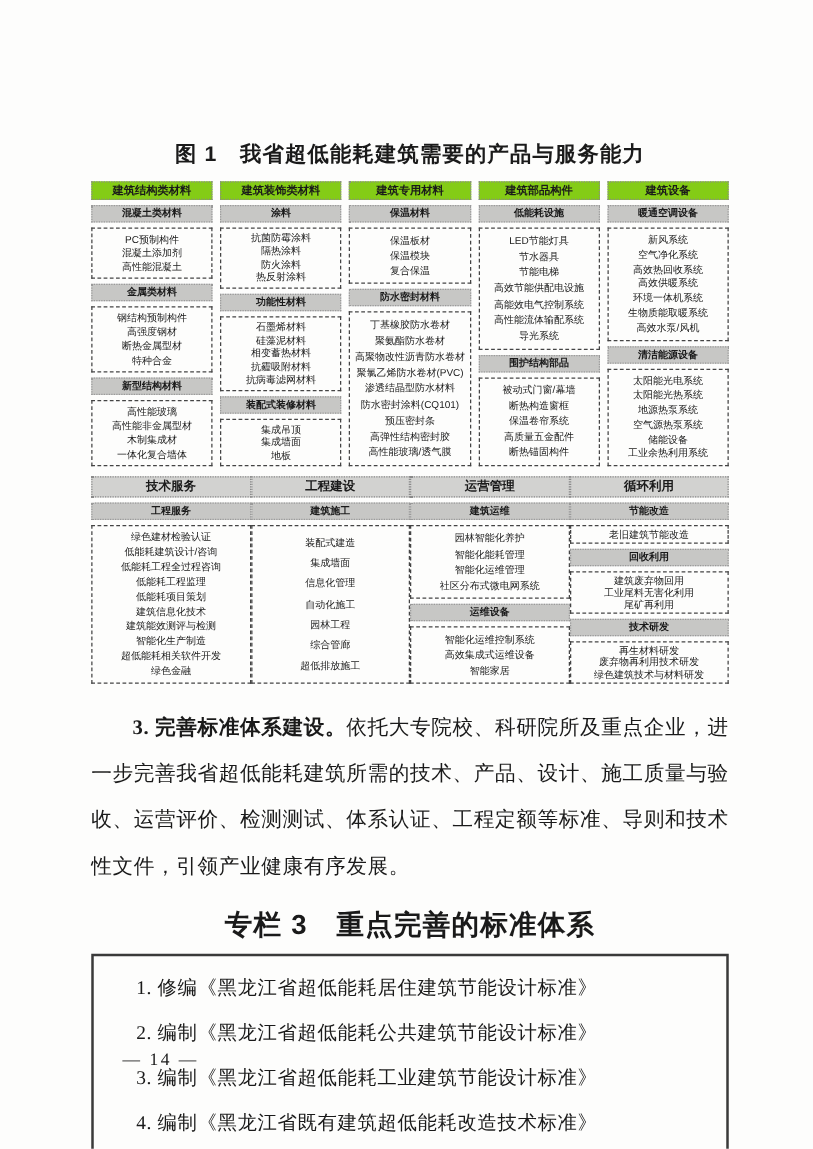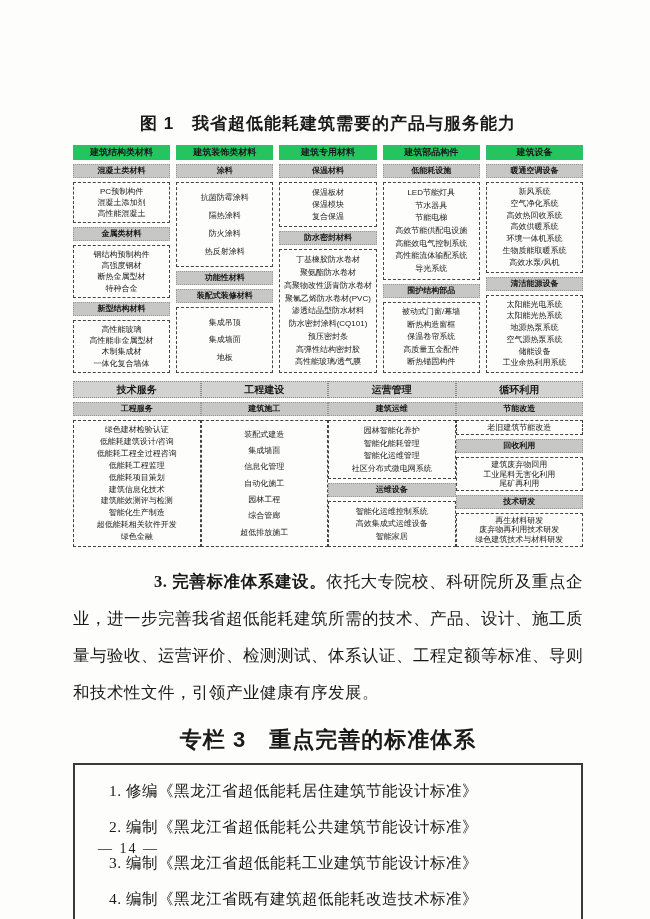--- a/index.html
+++ b/index.html
@@ -27,21 +27,21 @@
   
   .diagram{ font-family:"Liberation Sans","DejaVu Sans",sans-serif; }
   .top-grid{
     display:flex; gap:6px; height:228px;
   }
   .bottom-grid{
     display:flex; height:166px; margin-top:8px;
   }
   .dcol{ flex:1; display:flex; flex-direction:column; min-width:0; }
   .col-header{
-    background:#22c55e;
+    background:#84cc16;
     border:1px dotted #8a8a8a;
     font-weight:bold;
     text-align:center;
     font-size:9px;
     line-height:13px;
     flex:0 0 auto;
   }
   .bottom-grid .col-header{ font-size:10px; line-height:15px; background:#d2d2d0; }
   .group-header{
     background:#c7c7c5;
@@ -71,21 +71,21 @@
   }
   
   .para{
     margin-top:16px;
     font-size:16.5px;
     line-height:37px;
     text-align:justify;
     text-indent:2em;
     letter-spacing:0.5px;
   }
-  .para .lead{ font-weight:bold;margin-left:48px; }
+  .para .lead{ font-weight:bold; }
   
   .panel-title{
     text-align:center;
     font-family:"Liberation Sans","DejaVu Sans",sans-serif;
     font-weight:bold;
     font-size:22px;
     margin-top:14px;
     margin-bottom:8px;
     letter-spacing:1px;
   }
@@ -139,20 +139,27 @@
         <div class="dcol">
           <div class="col-header">建筑装饰类材料</div>
           <div class="group-header">涂料</div>
           <div class="item-box" style="flex-grow: 4;">
             <div class="ditem">抗菌防霉涂料</div>
             <div class="ditem">隔热涂料</div>
             <div class="ditem">防火涂料</div>
             <div class="ditem">热反射涂料</div>
           </div>
           <div class="group-header">功能性材料</div>
+          <div class="item-box" style="flex-grow: 5;">
+            <div class="ditem">石墨烯材料</div>
+            <div class="ditem">硅藻泥材料</div>
+            <div class="ditem">相变蓄热材料</div>
+            <div class="ditem">抗霾吸附材料</div>
+            <div class="ditem">抗病毒滤网材料</div>
+          </div>
           <div class="group-header">装配式装修材料</div>
           <div class="item-box" style="flex-grow: 3;">
             <div class="ditem">集成吊顶</div>
             <div class="ditem">集成墙面</div>
             <div class="ditem">地板</div>
           </div>
         </div>
         <div class="dcol">
           <div class="col-header">建筑专用材料</div>
           <div class="group-header">保温材料</div>

